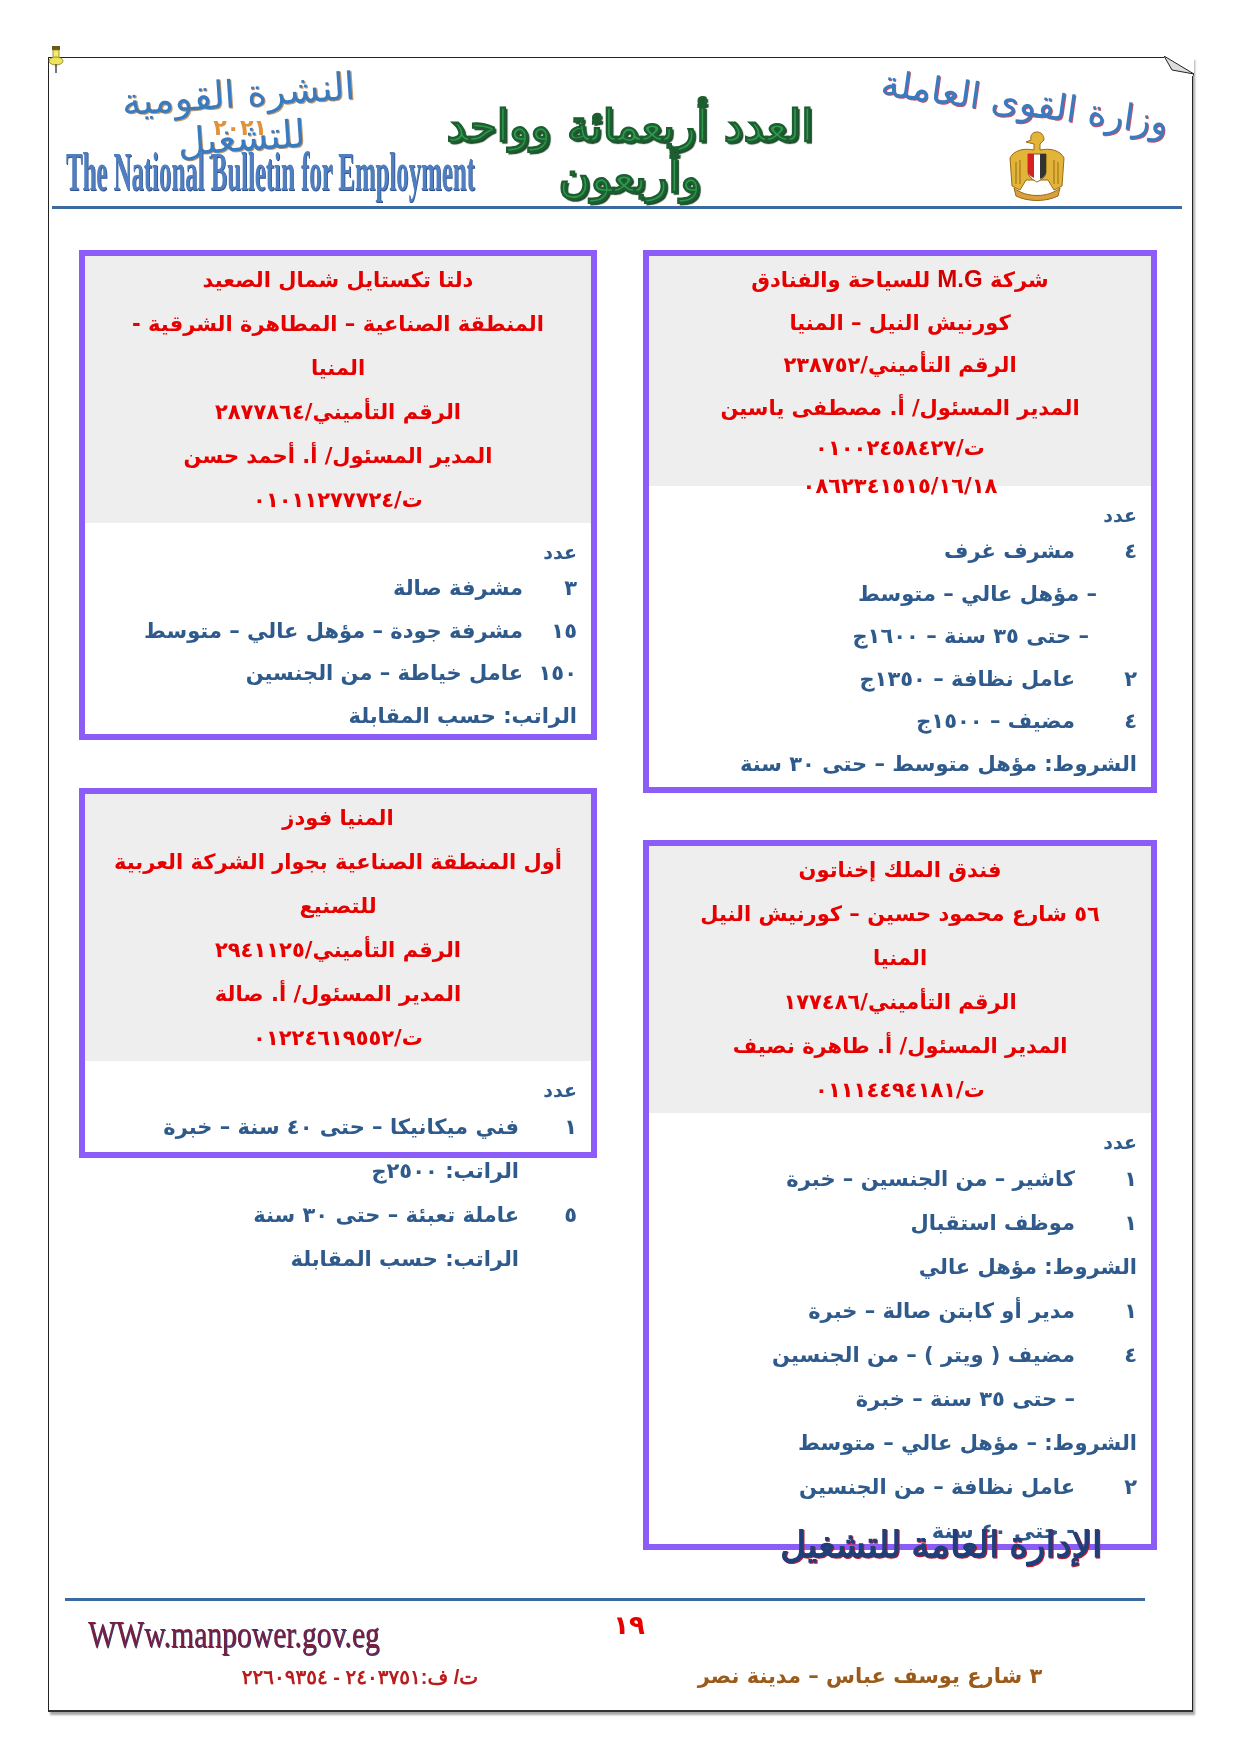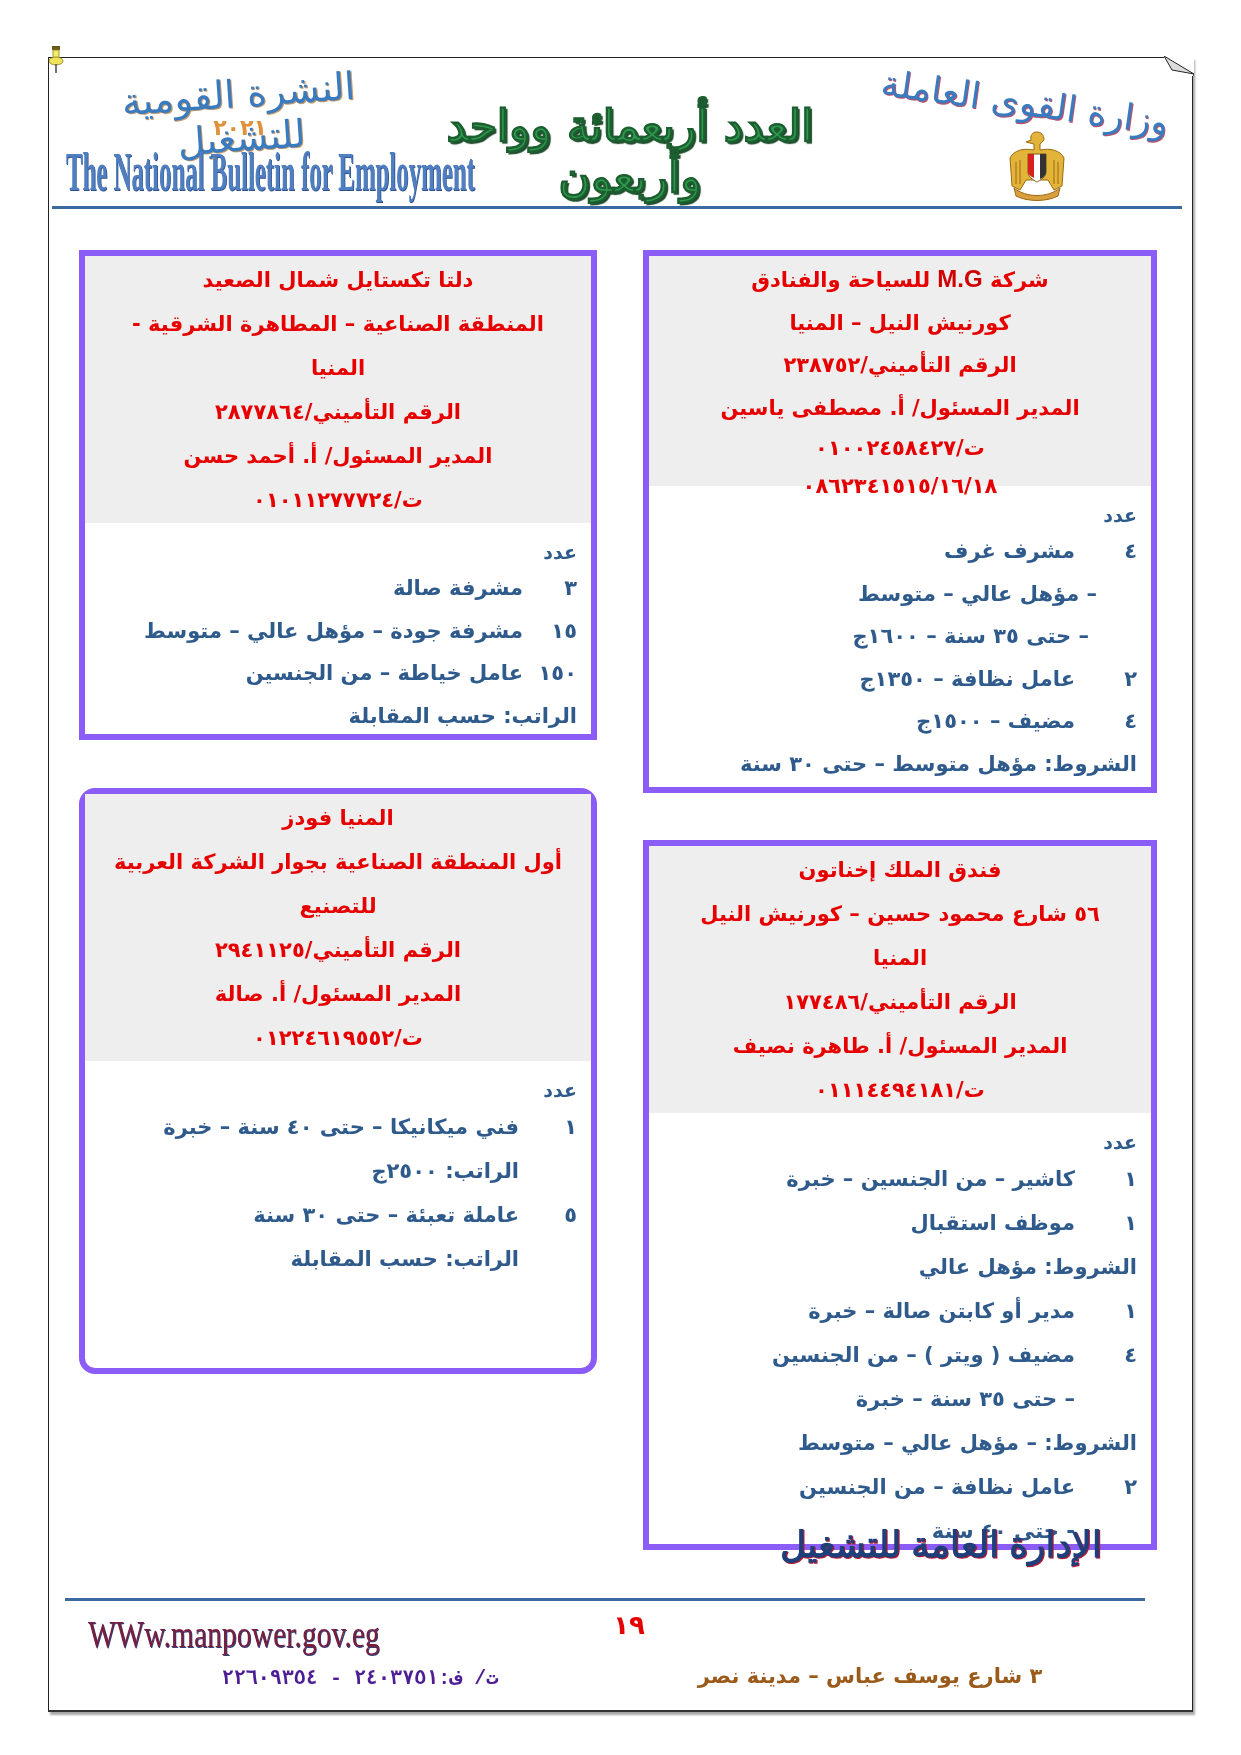--- a/index.html
+++ b/index.html
@@ -85,21 +85,21 @@
       position: absolute; left: 575px; top: 1610px; width: 70px; text-align: right;
       color: #e60000; font-weight: bold; font-size: 26px; font-family: "DejaVu Sans", sans-serif;
     }
     .website {
       position: absolute; left: 88px; top: 1612px; font-family: "Liberation Serif", serif;
       font-size: 38px; color: #7a1e3e; transform: scaleX(0.78); transform-origin: left top; white-space: nowrap;
       text-shadow: 1px 1px 0 #2f3f7a;
     }
     .footer-phones {
       position: absolute; left: 180px; top: 1665px; width: 360px; text-align: center; direction: rtl;
-      font-family: Liberation Mono, monospace; font-size: 20px; color: #4c1d95; font-weight: bold; letter-spacing: 1px;
+      font-family: Liberation Sans, sans-serif; font-size: 20px; color: #b91c1c; font-weight: bold; letter-spacing: 1px;
     }
     .footer-dept {
       position: absolute; left: 780px; top: 1524px; width: 360px; text-align: left; direction: rtl;
       font-family: Liberation Sans, sans-serif; font-size: 36px; color: #1f3f7a; font-weight: bold;
       text-shadow: 1px 1px 0 #c01830;
     }
     .footer-address {
       position: absolute; left: 680px; top: 1664px; width: 380px; text-align: center; direction: rtl;
       font-family: "DejaVu Sans", sans-serif; font-size: 21px; color: #9a5a1a; font-weight: bold;
     }
@@ -195,21 +195,21 @@
         <span class="txt" style="padding-right:14px">مشرفة جودة – مؤهل عالي – متوسط</span>
       </div>
     <div class="job-line">
         <span class="qty">١٥٠</span>
         <span class="txt" style="padding-right:14px">عامل خياطة – من الجنسين</span>
       </div>
     <div>الراتب: حسب المقابلة</div>
   </div>
 </div>
 
-<div class="card" style="left:79px; top:788px; width:518px; height:586px;border-radius:16px;">
+<div class="card" style="left:79px; top:788px; width:518px; height:370px;">
   <div class="card-head" style="height:265px; line-height:44px;">
     <div>المنيا فودز</div>
     <div>أول المنطقة الصناعية بجوار الشركة العربية</div>
     <div>للتصنيع</div>
     <div>الرقم التأميني/٢٩٤١١٢٥</div>
     <div>المدير المسئول/ أ. صالة</div>
     <div>ت/٠١٢٢٤٦١٩٥٥٢</div>
   </div>
   <div class="card-body" style="line-height:44px;">
     <div class="count-label">عدد</div>

